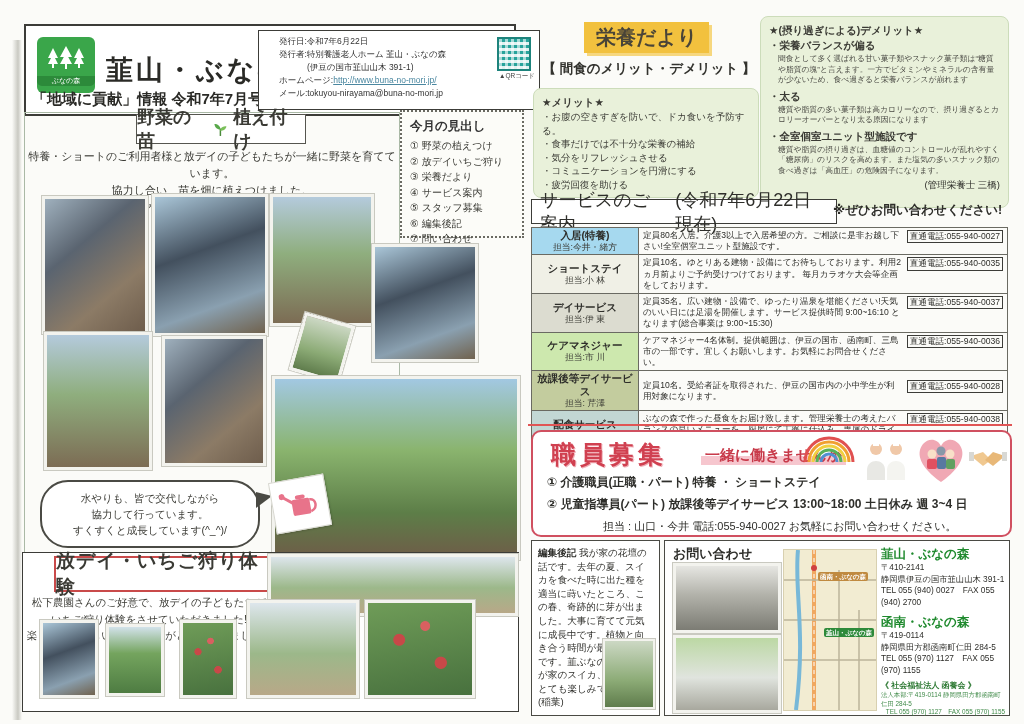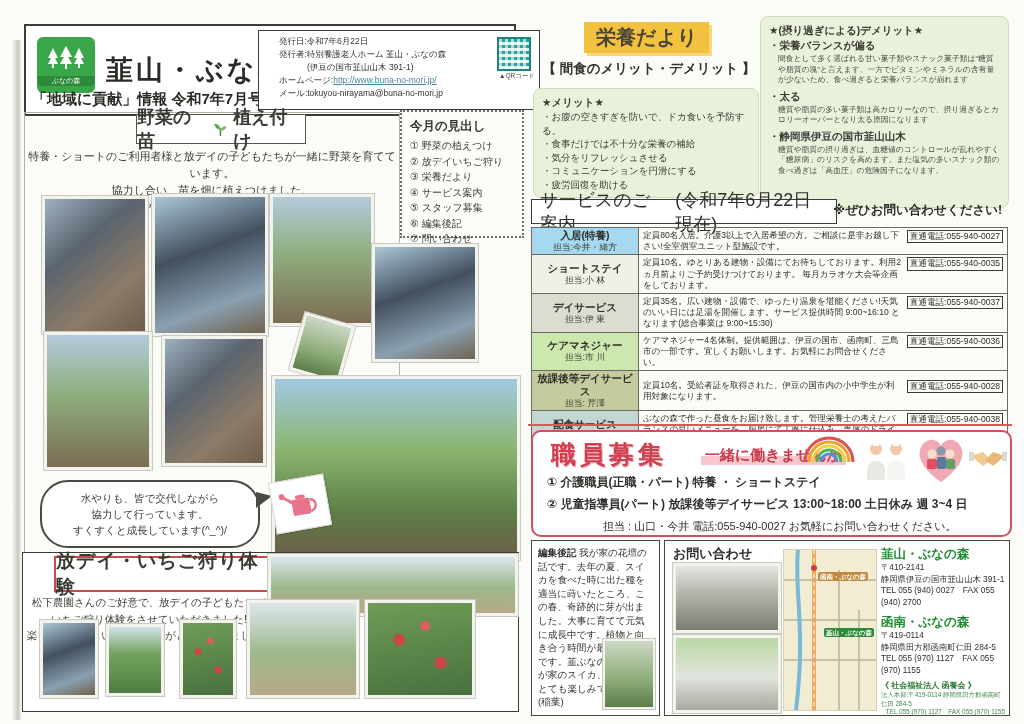--- a/index.html
+++ b/index.html
@@ -194,22 +194,23 @@
     <div class="nut-li">・気分をリフレッシュさせる</div>
     <div class="nut-li">・コミュニケーションを円滑にする</div>
     <div class="nut-li">・疲労回復を助ける</div>
   </div>
   <div class="abs nut-box" style="left:760px;top:16px;width:231px;height:178px;">
     <div class="nut-head">★(摂り過ぎによる)デメリット★</div>
     <div class="nut-head">・栄養バランスが偏る</div>
     <div class="nut-body">間食として多く選ばれる甘い菓子類やスナック菓子類は“糖質や脂質の塊”と言えます。一方でビタミンやミネラルの含有量が少ないため、食べ過ぎると栄養バランスが崩れます</div>
     <div class="nut-head">・太る</div>
     <div class="nut-body">糖質や脂質の多い菓子類は高カロリーなので、摂り過ぎるとカロリーオーバーとなり太る原因になります</div>
-    <div class="nut-head">・静岡県伊豆の国市韮山山木</div>
+    <div class="nut-head">・全室個室ユニット型施設です</div>
     <div class="nut-body">糖質や脂質の摂り過ぎは、血糖値のコントロールが乱れやすく「糖尿病」のリスクを高めます。また塩気の多いスナック類の食べ過ぎは「高血圧」の危険因子になります。</div>
+    <div style="text-align:right;font-size:9.5px;color:#2e2e2a;">(管理栄養士 三橋)</div>
   </div>
 
   <div class="abs svc-head-box" style="left:531px;top:199px;width:288px;height:23px;">
     <span>サービスのご案内</span>
     <span>(令和7年6月22日現在)</span>
   </div>
   <div class="abs svc-cta" style="left:833px;top:202px;">※ぜひお問い合わせください!</div>
 
   <table class="svc abs" style="left:531px;top:227px;">
     <tbody>

